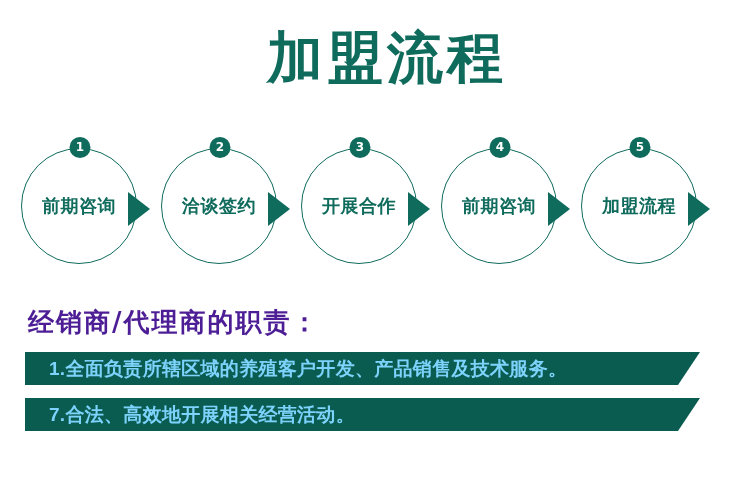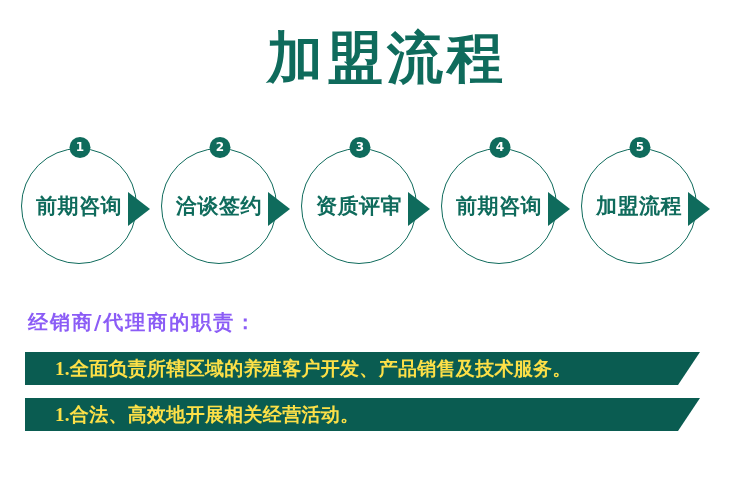--- a/index.html
+++ b/index.html
@@ -76,21 +76,21 @@
   }
   .step-label {
     position: absolute;
     left: 0;
     top: 0;
     width: 116px;
     height: 116px;
     display: flex;
     align-items: center;
     justify-content: center;
-    font-size: 21px;
+    font-size: 18px;
     font-weight: bold;
     color: #0f6b5c;
     letter-spacing: 0.5px;
     white-space: nowrap;
     font-family: "DejaVu Sans", "Liberation Sans", sans-serif;
     z-index: 2;
   }
   .step-arrow {
     position: absolute;
     top: 52px;
@@ -100,43 +100,43 @@
     border-bottom: 17px solid transparent;
     border-left: 22px solid #0f6b5c;
     z-index: 4;
   }
 
   
   #duties-heading {
     position: absolute;
     left: 28px;
     top: 305px;
-    font-size: 20px;
+    font-size: 26px;
     line-height: 34px;
     font-weight: bold;
-    color: #8b5cf6;
+    color: #4c1d95;
     letter-spacing: 2px;
     font-family: "DejaVu Sans", "Liberation Sans", sans-serif;
   }
   .duty-banner {
     position: absolute;
     left: 25px;
     width: 675px;
     height: 33px;
     background: #0a5c51;
-    color: #fde047;
+    color: #7dd3fc;
     font-size: 19px;
     font-weight: bold;
     display: flex;
     align-items: center;
-    padding-left: 30px;
+    padding-left: 24px;
     box-sizing: border-box;
     letter-spacing: 0.3px;
     white-space: nowrap;
-    font-family: Liberation Serif, serif;
+    font-family: Liberation Sans, sans-serif;
     -webkit-clip-path: polygon(0 0, 100% 0, calc(100% - 22px) 100%, 0 100%);
     clip-path: polygon(0 0, 100% 0, calc(100% - 22px) 100%, 0 100%);
   }
   #duty-banner-1 { top: 352px; }
   #duty-banner-2 { top: 398px; }
 </style>
 </head>
 <body>
 
 <div id="page-title">加盟流程</div>
@@ -153,21 +153,21 @@
   <div class="step" style="left:161px;">
     <div class="step-circle"></div>
     <div class="step-badge">2</div>
     <div class="step-label">洽谈签约</div>
   </div>
   <div class="step-arrow" style="left:268px;"></div>
 
   <div class="step" style="left:301px;">
     <div class="step-circle"></div>
     <div class="step-badge">3</div>
-    <div class="step-label">资质评审</div>
+    <div class="step-label">开展合作</div>
   </div>
   <div class="step-arrow" style="left:408px;"></div>
 
   <div class="step" style="left:441px;">
     <div class="step-circle"></div>
     <div class="step-badge">4</div>
     <div class="step-label">前期咨询</div>
   </div>
   <div class="step-arrow" style="left:548px;"></div>
 
@@ -176,13 +176,13 @@
     <div class="step-badge">5</div>
     <div class="step-label">加盟流程</div>
   </div>
   <div class="step-arrow" style="left:688px;"></div>
 
 </div>
 
 <div id="duties-heading">经销商/代理商的职责：</div>
 
 <div id="duty-banner-1" class="duty-banner">1.全面负责所辖区域的养殖客户开发、产品销售及技术服务。</div>
-<div id="duty-banner-2" class="duty-banner">1.合法、高效地开展相关经营活动。</div>
+<div id="duty-banner-2" class="duty-banner">7.合法、高效地开展相关经营活动。</div>
 
 </body></html>

